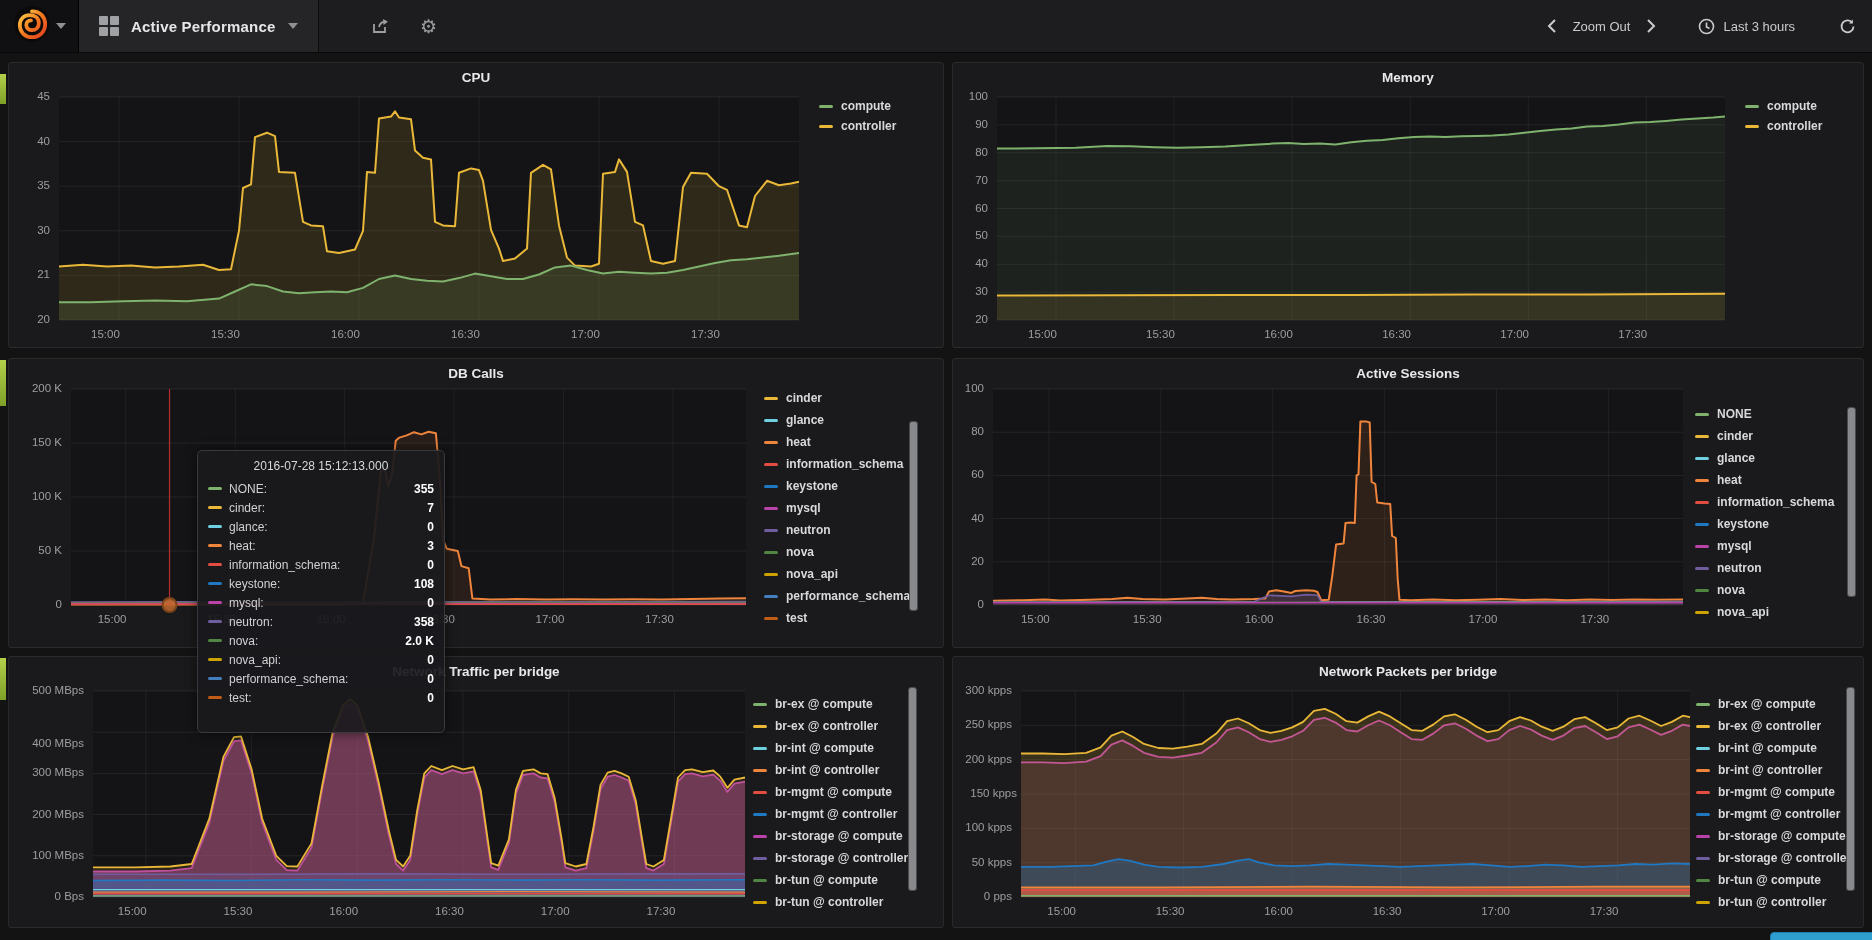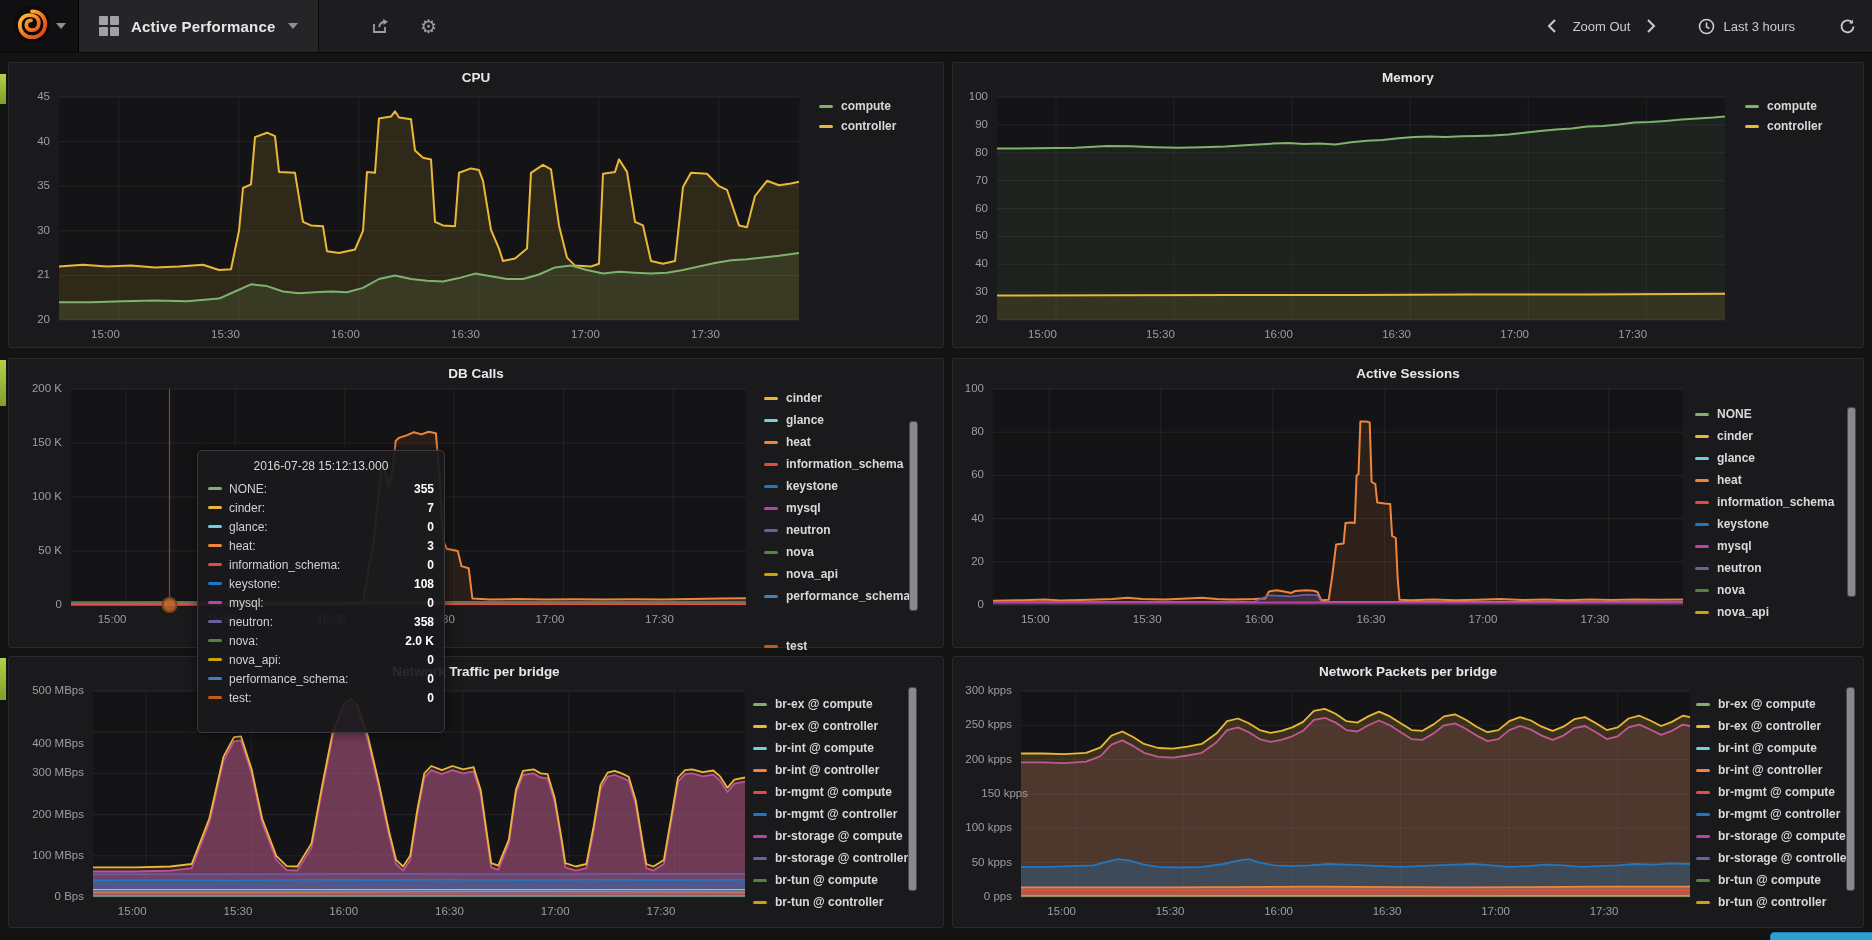--- a/index.html
+++ b/index.html
@@ -276,21 +276,21 @@
             <span class="lglab">nova</span>
           </div>
           <div class="lgrow" style="height: 22px;">
             <span class="sw" style="background: rgb(204, 163, 0);"></span>
             <span class="lglab">nova_api</span>
           </div>
           <div class="lgrow" style="height: 22px;">
             <span class="sw" style="background: rgb(68, 126, 188);"></span>
             <span class="lglab">performance_schema</span>
           </div>
-          <div class="lgrow" style="height: 22px; margin-top: 28px;">
+          <div class="lgrow" style="height: 22px;">
             <span class="sw" style="background: rgb(193, 92, 23);"></span>
             <span class="lglab">test</span>
           </div>
         </div>
         <div class="sbar" style="left: 900px; top: 62px; height: 188px;"></div>
       </div>
       <div class="panel" style="left: 952px; top: 358px; width: 912px; height: 290px;">
         <div class="ptitle">Active Sessions</div>
         <div class="plotbg" style="left: 40px; top: 30px; width: 690px; height: 216px;"></div>
         <svg width="690" height="216" style="position: absolute; left: 40px; top: 30px; overflow: visible;">
@@ -480,21 +480,21 @@
           <path d="M0.0 196.4 L144.6 196.4 L289.3 195.7 L433.9 196.4 L578.6 195.7 L669.0 195.7 L 669.0 206 L 0.0 206 Z" fill="#EF843C" fill-opacity="0.45" stroke="none"></path>
           <path d="M0.0 196.4 L144.6 196.4 L289.3 195.7 L433.9 196.4 L578.6 195.7 L669.0 195.7" fill="none" stroke="#EF843C" stroke-width="1.8" stroke-linejoin="round"></path>
           <path d="M0.0 199.1 L144.6 199.1 L289.3 199.1 L433.9 199.1 L578.6 199.1 L669.0 199.1 L 669.0 206 L 0.0 206 Z" fill="#E24D42" fill-opacity="0.4" stroke="none"></path>
           <path d="M0.0 199.1 L144.6 199.1 L289.3 199.1 L433.9 199.1 L578.6 199.1 L669.0 199.1" fill="none" stroke="#E24D42" stroke-width="1.6" stroke-linejoin="round"></path>
           <path d="M0.0 204.6 L217.0 204.6 L433.9 204.6 L669.0 204.6 L 669.0 206 L 0.0 206 Z" fill="#7EB26D" fill-opacity="0.4" stroke="none"></path>
           <path d="M0.0 204.6 L217.0 204.6 L433.9 204.6 L669.0 204.6" fill="none" stroke="#7EB26D" stroke-width="1.4" stroke-linejoin="round"></path>
         </svg>
         <div class="ylab" style="left: 0px; width: 59px; top: 27px;">300 kpps</div>
         <div class="ylab" style="left: 0px; width: 59px; top: 61.3333px;">250 kpps</div>
         <div class="ylab" style="left: 0px; width: 59px; top: 95.6667px;">200 kpps</div>
-        <div class="ylab" style="left: 16px; width: 59px; top: 130px;">150 kpps</div>
+        <div class="ylab" style="left: 5px; width: 59px; top: 130px;">150 kpps</div>
         <div class="ylab" style="left: 0px; width: 59px; top: 164.333px;">100 kpps</div>
         <div class="ylab" style="left: 0px; width: 59px; top: 198.667px;">50 kpps</div>
         <div class="ylab" style="left: 0px; width: 59px; top: 233px;">0 pps</div>
         <div class="xlab" style="left: 94.2432px; top: 248px;">15:00</div>
         <div class="xlab" style="left: 202.73px; top: 248px;">15:30</div>
         <div class="xlab" style="left: 311.216px; top: 248px;">16:00</div>
         <div class="xlab" style="left: 419.703px; top: 248px;">16:30</div>
         <div class="xlab" style="left: 528.189px; top: 248px;">17:00</div>
         <div class="xlab" style="left: 636.676px; top: 248px;">17:30</div>
         <div class="legend" style="left: 743px; top: 36px;">

